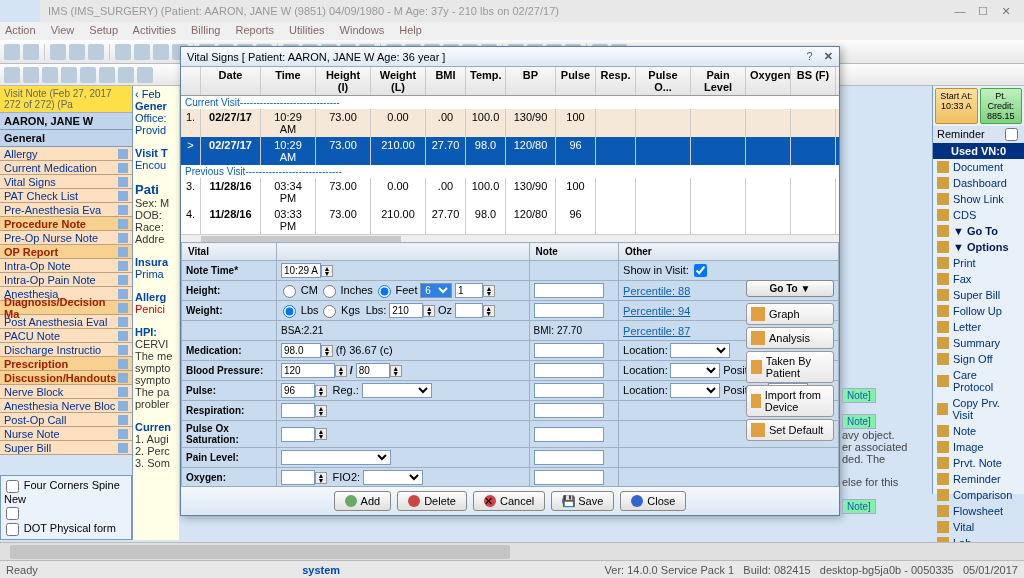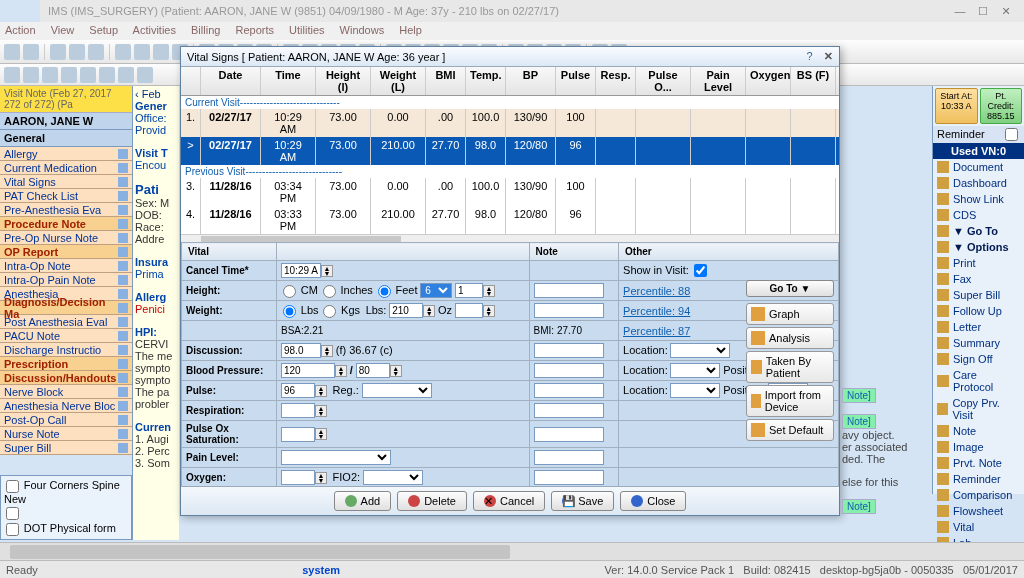--- a/index.html
+++ b/index.html
@@ -389,21 +389,21 @@
   <div class="vw-form">
     <table class="form-table">
       <tbody>
           <tr>
             <th>Vital</th>
             <th></th>
             <th>Note</th>
             <th>Other</th>
           </tr>
       <tr>
-        <td class="label">Cancel Time*</td>
+        <td class="label">Note Time*</td>
         <td><span class="spin">
                 <input type="text" value="10:29 AM" style="">
                 <span class="ud">▲<br>▼</span>
               </span></td>
         <td></td>
         <td><label><span>Show in Visit:</span> <input type="checkbox" checked="" style=""></label></td>
       </tr>
       <tr>
         <td class="label">Height:</td>
         <td>
@@ -438,21 +438,21 @@
         <td><input type="text" style="width: 70px;"></td>
         <td><span class="link">Percentile: 94</span></td>
       </tr>
       <tr>
         <td></td>
             <td>BSA:2.21</td>
             <td>BMI: 27.70</td>
         <td><span class="link">Percentile: 87</span></td>
       </tr>
       <tr>
-        <td class="label">Discussion:</td>
+        <td class="label">Medication:</td>
         <td><span class="spin">
                 <input type="text" value="98.0" style="">
                 <span class="ud">▲<br>▼</span>
               </span> <span>(f)  36.67 (c)</span></td>
         <td><input type="text" style="width: 70px;"></td>
         <td><span>Location:</span> <select style="width:60px"></select></td>
       </tr>
       <tr>
         <td class="label">Blood Pressure:</td>
         <td><span class="spin">

